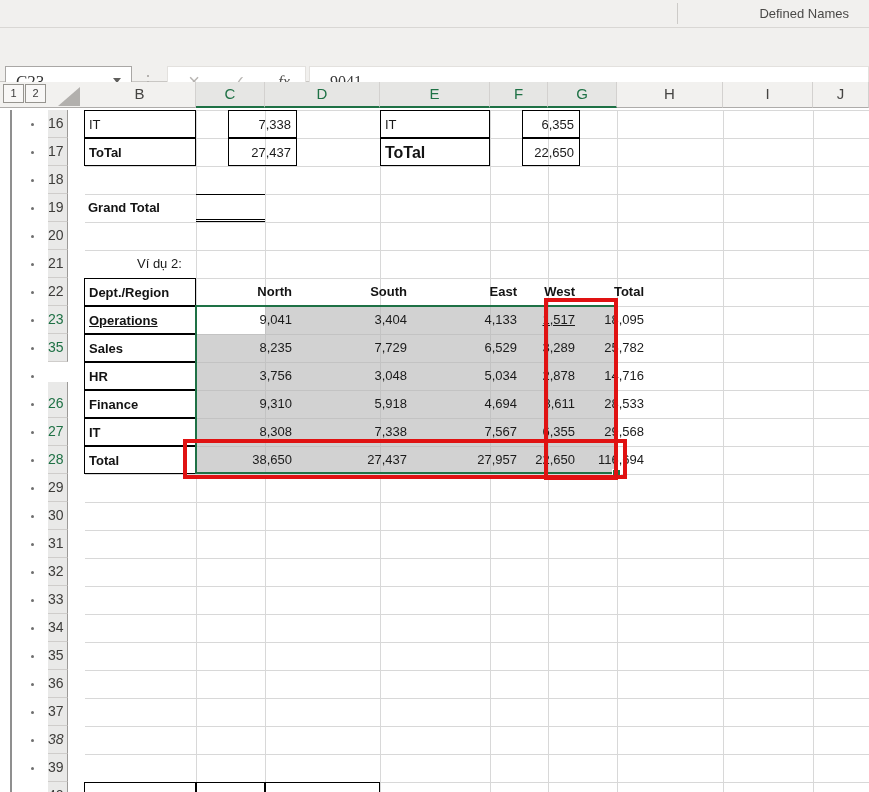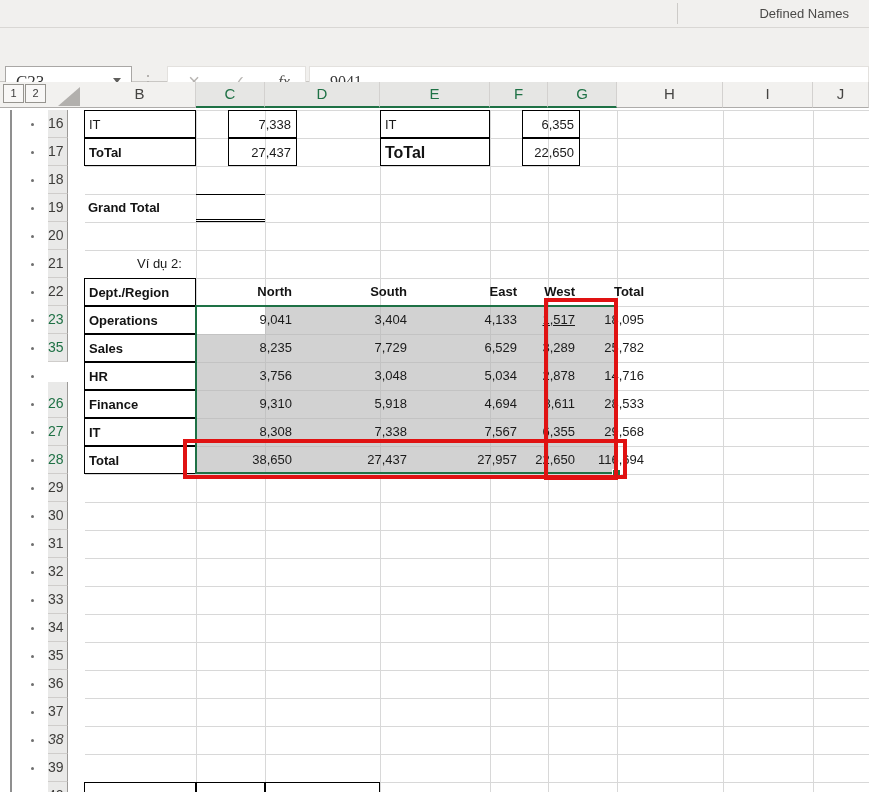--- a/index.html
+++ b/index.html
@@ -218,21 +218,21 @@
       <div class="cell box num" style="left: 490px; top: 138px; width: 58px;">22,650</div>
       <div class="cell bold" style="left: 84px; top: 194px; width: 112px;">Grand Total</div>
       <div class="cell grand" style="left: 196px; top: 194px; width: 69px;"></div>
       <div class="cell indent md" style="left: 84px; top: 250px; width: 112px;">Ví dụ 2:</div>
       <div class="cell box bold" style="left: 84px; top: 278px; width: 112px;">Dept./Region</div>
       <div class="cell num bold" style="left: 196px; top: 278px; width: 69px;">North</div>
       <div class="cell num bold" style="left: 265px; top: 278px; width: 115px;">South</div>
       <div class="cell num bold" style="left: 380px; top: 278px; width: 110px;">East</div>
       <div class="cell num bold" style="left: 490px; top: 278px; width: 58px;">West</div>
       <div class="cell num bold" style="left: 548px; top: 278px; width: 69px;">Total</div>
-      <div class="cell box bold" style="left: 84px; top: 306px; width: 112px;">Operations</div>
+      <div class="cell box bold" style="left: 84px; top: 306px; width: 112px; text-decoration: underline;">Operations</div>
       <div class="cell num" style="left: 196px; top: 306px; width: 69px;">9,041</div>
       <div class="cell num" style="left: 265px; top: 306px; width: 115px;">3,404</div>
       <div class="cell num" style="left: 380px; top: 306px; width: 110px;">4,133</div>
       <div class="cell num" style="left: 490px; top: 306px; width: 58px; text-decoration: underline;">1,517</div>
       <div class="cell num" style="left: 548px; top: 306px; width: 69px;">18,095</div>
       <div class="cell box bold" style="left: 84px; top: 334px; width: 112px;">Sales</div>
       <div class="cell num" style="left: 196px; top: 334px; width: 69px;">8,235</div>
       <div class="cell num" style="left: 265px; top: 334px; width: 115px;">7,729</div>
       <div class="cell num" style="left: 380px; top: 334px; width: 110px; text-align: right;">6,529</div>
       <div class="cell num" style="left: 490px; top: 334px; width: 58px;">3,289</div>

